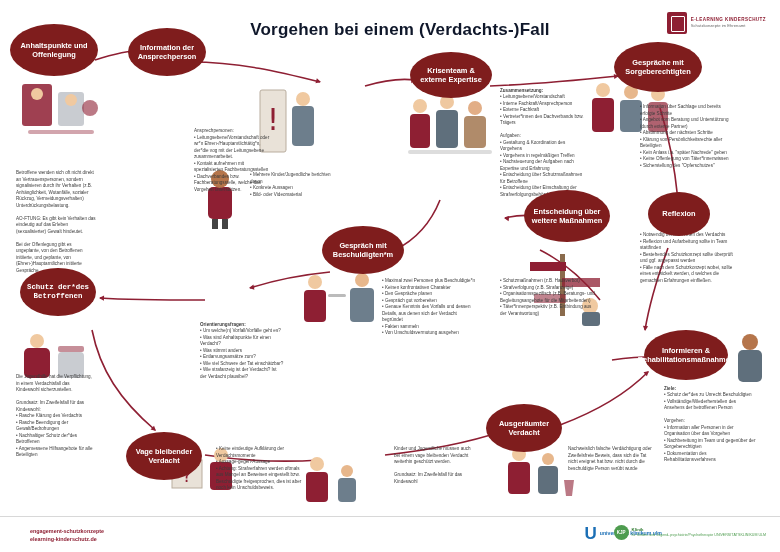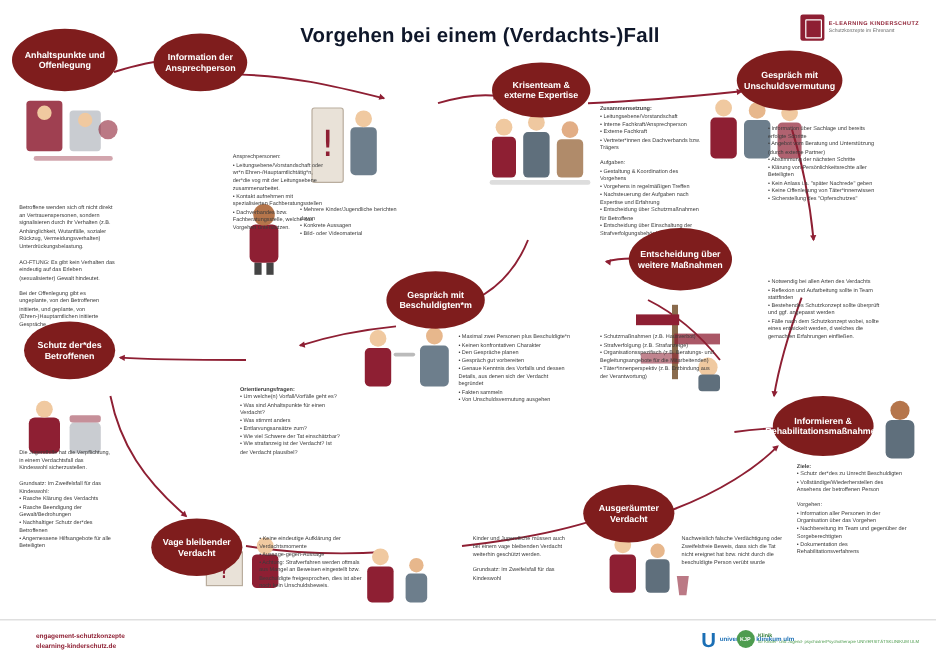--- a/index.html
+++ b/index.html
@@ -278,34 +278,37 @@
   <div class="bubble" style="left:128px; top:28px; width:78px; height:48px;">
     <span>Information der Ansprechperson</span>
   </div>
 
 
   <div class="bubble" style="left:410px; top:52px; width:82px; height:46px;">
     <span>Krisenteam &amp; externe Expertise</span>
   </div>
 
   <div class="bubble" style="left:614px; top:42px; width:88px; height:50px;">
-    <span>Gespräch mit Unschuldsvermutung</span>
-  </div>
-
+    <span>Gespräche mit Sorgeberechtigten</span>
+  </div>
+
+  <div class="bubble" style="left:648px; top:192px; width:62px; height:44px;">
+    <span>Reflexion</span>
+  </div>
 
 
   <div class="bubble" style="left:322px; top:226px; width:82px; height:48px;">
     <span>Gespräch mit Beschuldigten*m</span>
   </div>
 
   <div class="bubble" style="left:524px; top:190px; width:86px; height:52px;">
     <span>Entscheidung über weitere Maßnahmen</span>
   </div>
 
-  <div class="bubble" style="left:20px; top:268px; width:76px; height:48px;">
+  <div class="bubble" style="left:20px; top:268px; width:76px; height:48px;font-family:Liberation Mono, monospace;">
     <span>Schutz der*des Betroffenen</span>
   </div>
 
   <div class="bubble" style="left:644px; top:330px; width:84px; height:50px;">
     <span>Informieren &amp; Rehabilitationsmaßnahmen</span>
   </div>
 
   <div class="bubble" style="left:126px; top:432px; width:76px; height:48px;">
     <span>Vage bleibender Verdacht</span>
   </div>

